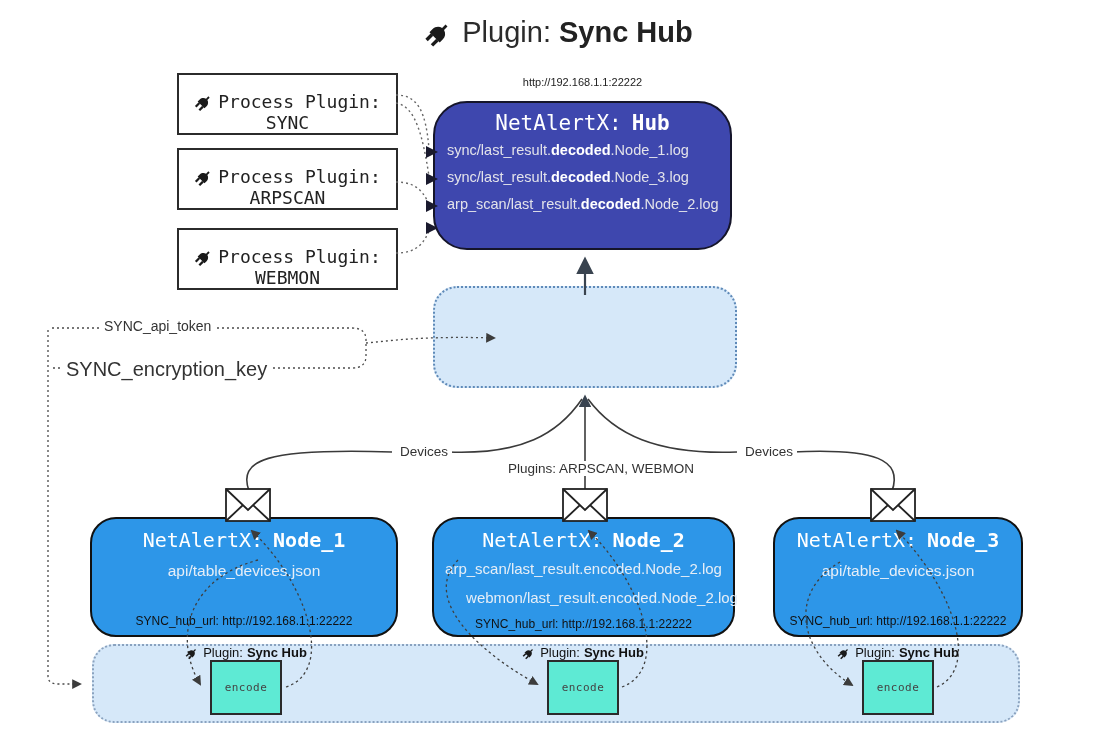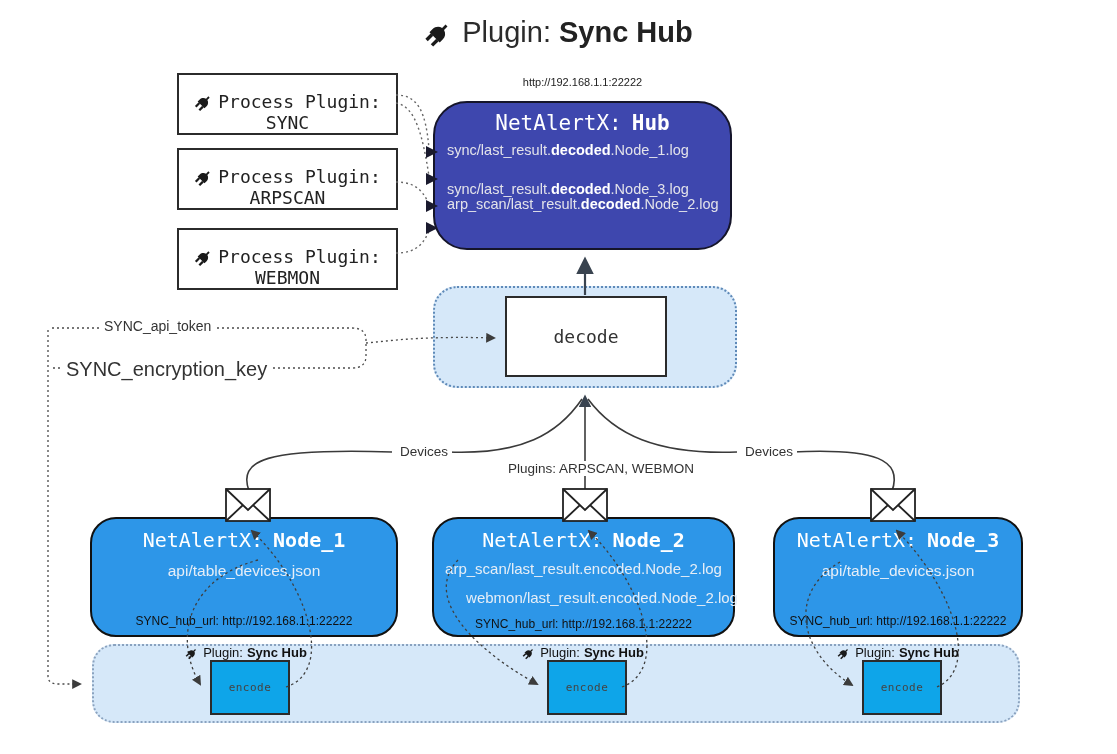--- a/index.html
+++ b/index.html
@@ -42,21 +42,21 @@
   .node{background:#2d96e8;border:2px solid #111;border-radius:26px;z-index:2;box-sizing:border-box;}
   .node-title{display:flex;justify-content:center;gap:10px;font-family:"DejaVu Sans Mono",monospace;
               font-size:20px;color:#fff;z-index:3;white-space:nowrap;}
   .node-title b{font-weight:bold;}
   .node-file{text-align:center;font-size:15.5px;color:#e6eef7;z-index:3;white-space:nowrap;}
   .node-url{text-align:center;font-size:12px;color:#111;z-index:3;white-space:nowrap;}
 
   
   #encode-band{left:92px;top:644px;width:928px;height:79px;background:#d6e8f9;
                border:2px dotted #8aa2bf;border-radius:22px;z-index:1;box-sizing:border-box;}
-  .ebox{top:660px;width:80px;height:55px;background:#0ea5e9;border:2px solid #2b2b2b;z-index:3;
+  .ebox{top:660px;width:72px;height:55px;background:#5eead4;border:2px solid #2b2b2b;z-index:3;
         display:flex;align-items:center;justify-content:center;box-sizing:border-box;
         font-family:"DejaVu Sans Mono",monospace;font-size:11px;letter-spacing:0.5px;color:#444;}
   .elabel{top:645px;width:160px;display:flex;justify-content:center;align-items:center;gap:4px;
           font-size:13px;color:#111;z-index:8;white-space:nowrap;}
   .elabel b{font-weight:bold;}
 
   #wires{position:absolute;left:0;top:0;z-index:6;pointer-events:none;}
   .plug{fill:#1a1a1a;}
 </style>
 </head>
@@ -112,31 +112,28 @@
 
   <div class="abs" id="hub-url">http://192.168.1.1:22222</div>
   <div class="abs" id="hub-box"></div>
   <div class="abs" id="hub-title">
     <span>NetAlertX:</span>
     <b>Hub</b>
   </div>
   <div class="abs hubline" style="top:142px;">
     <span>sync/last_result.</span><b>decoded</b><span>.Node_1.log</span>
   </div>
-  <div class="abs hubline" style="top:169px;margin-top:12px;">
+  <div class="abs hubline" style="top:169px;">
     <span>sync/last_result.</span><b>decoded</b><span>.Node_3.log</span>
   </div>
   <div class="abs hubline" style="top:196px;">
     <span>arp_scan/last_result.</span><b>decoded</b><span>.Node_2.log</span>
   </div>
 
   <div class="abs" id="decode-band"></div>
-  <div class="abs" id="decode-box">
-    <span>decode</span>
-  </div>
 
   <div class="abs line-label" style="left:100px;top:318px;font-size:14px;">SYNC_api_token</div>
   <div class="abs line-label" style="left:62px;top:358px;font-size:20px;">SYNC_encryption_key</div>
 
   <div class="abs line-label" style="left:396px;top:444px;">Devices</div>
   <div class="abs line-label" style="left:504px;top:461px;">Plugins: ARPSCAN, WEBMON</div>
   <div class="abs line-label" style="left:741px;top:444px;">Devices</div>
 
   <div class="abs node" style="left:90px;top:517px;width:308px;height:120px;"></div>
   <div class="abs node-title" style="left:90px;top:528px;width:308px;">

